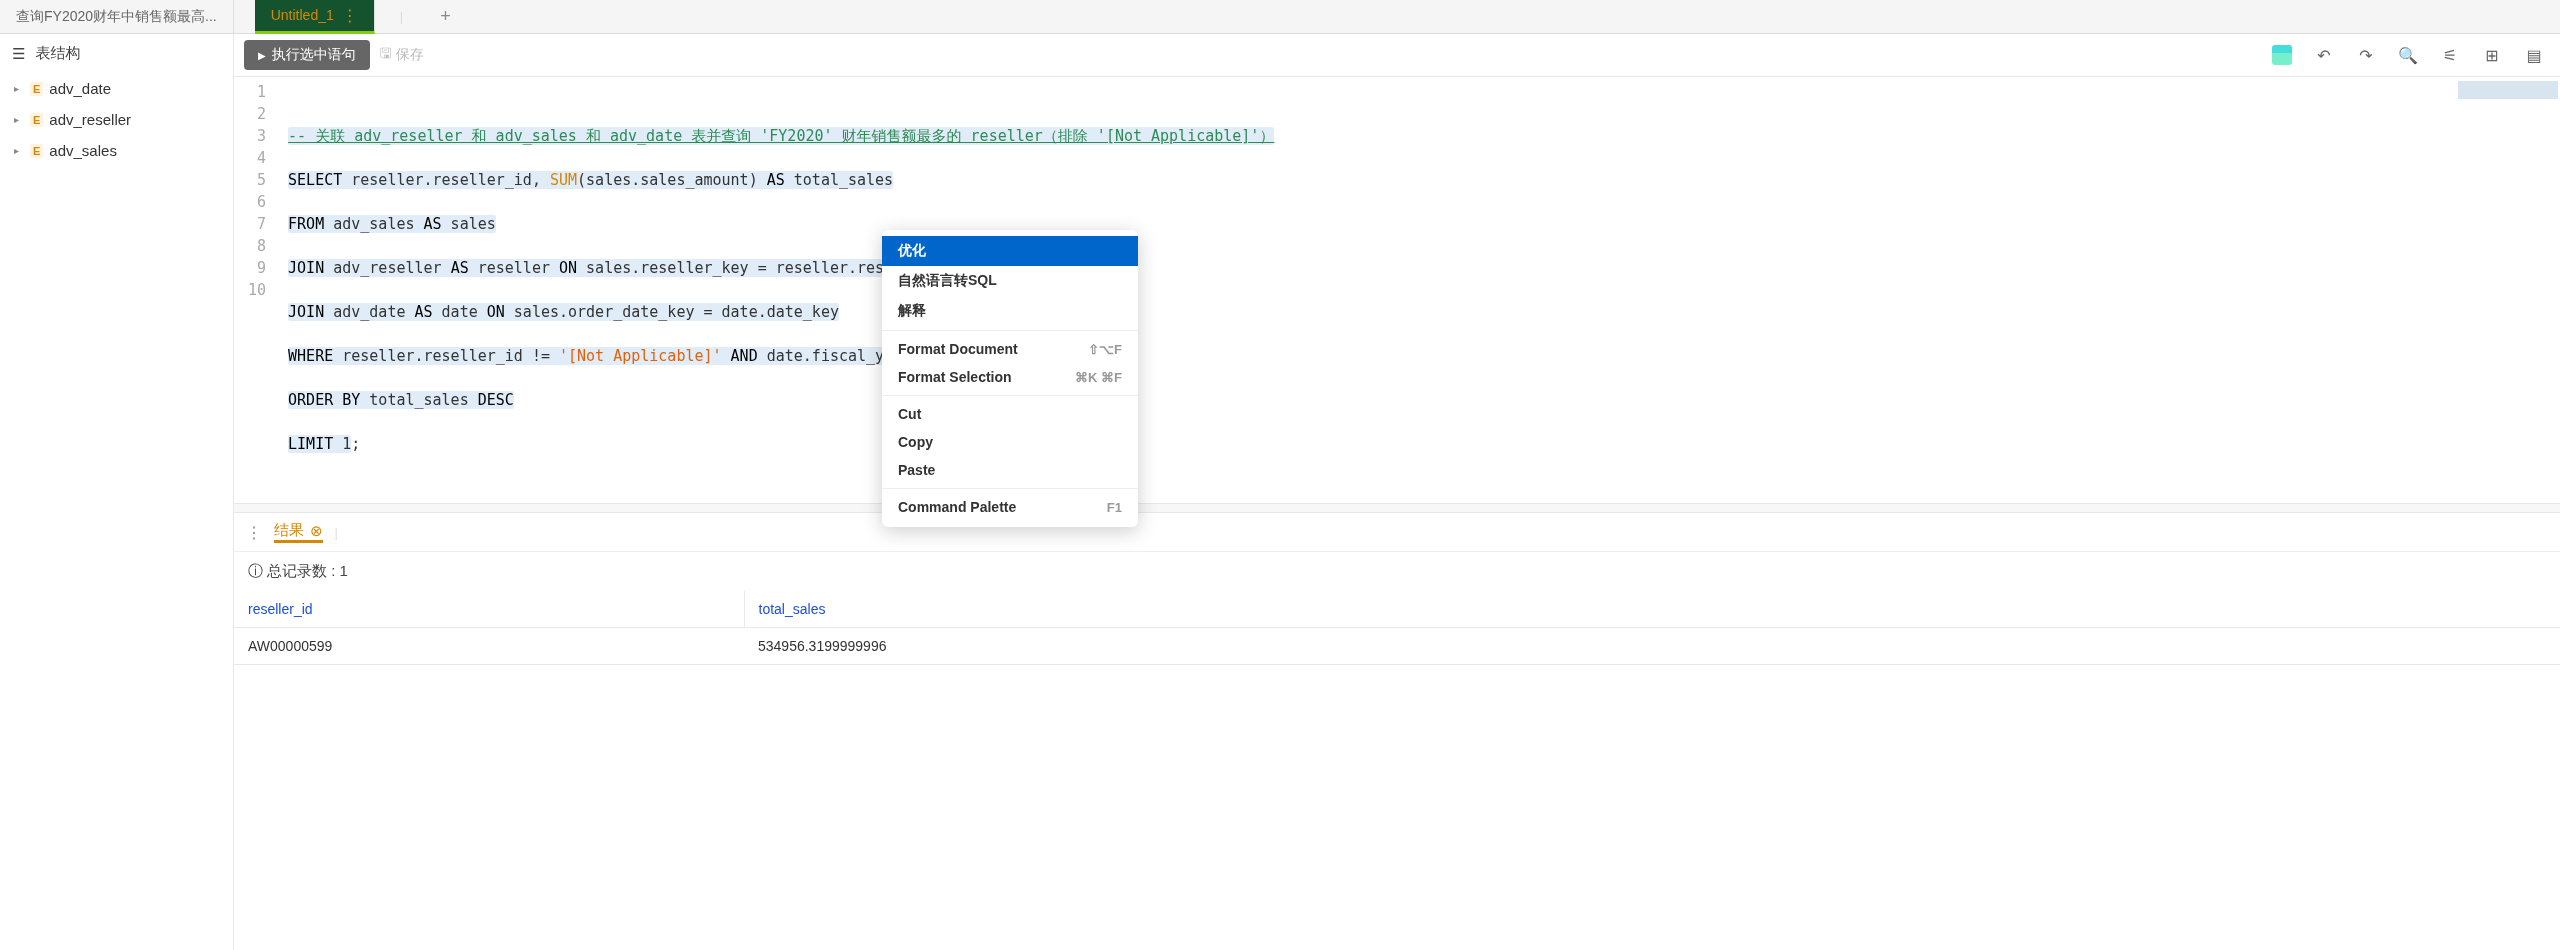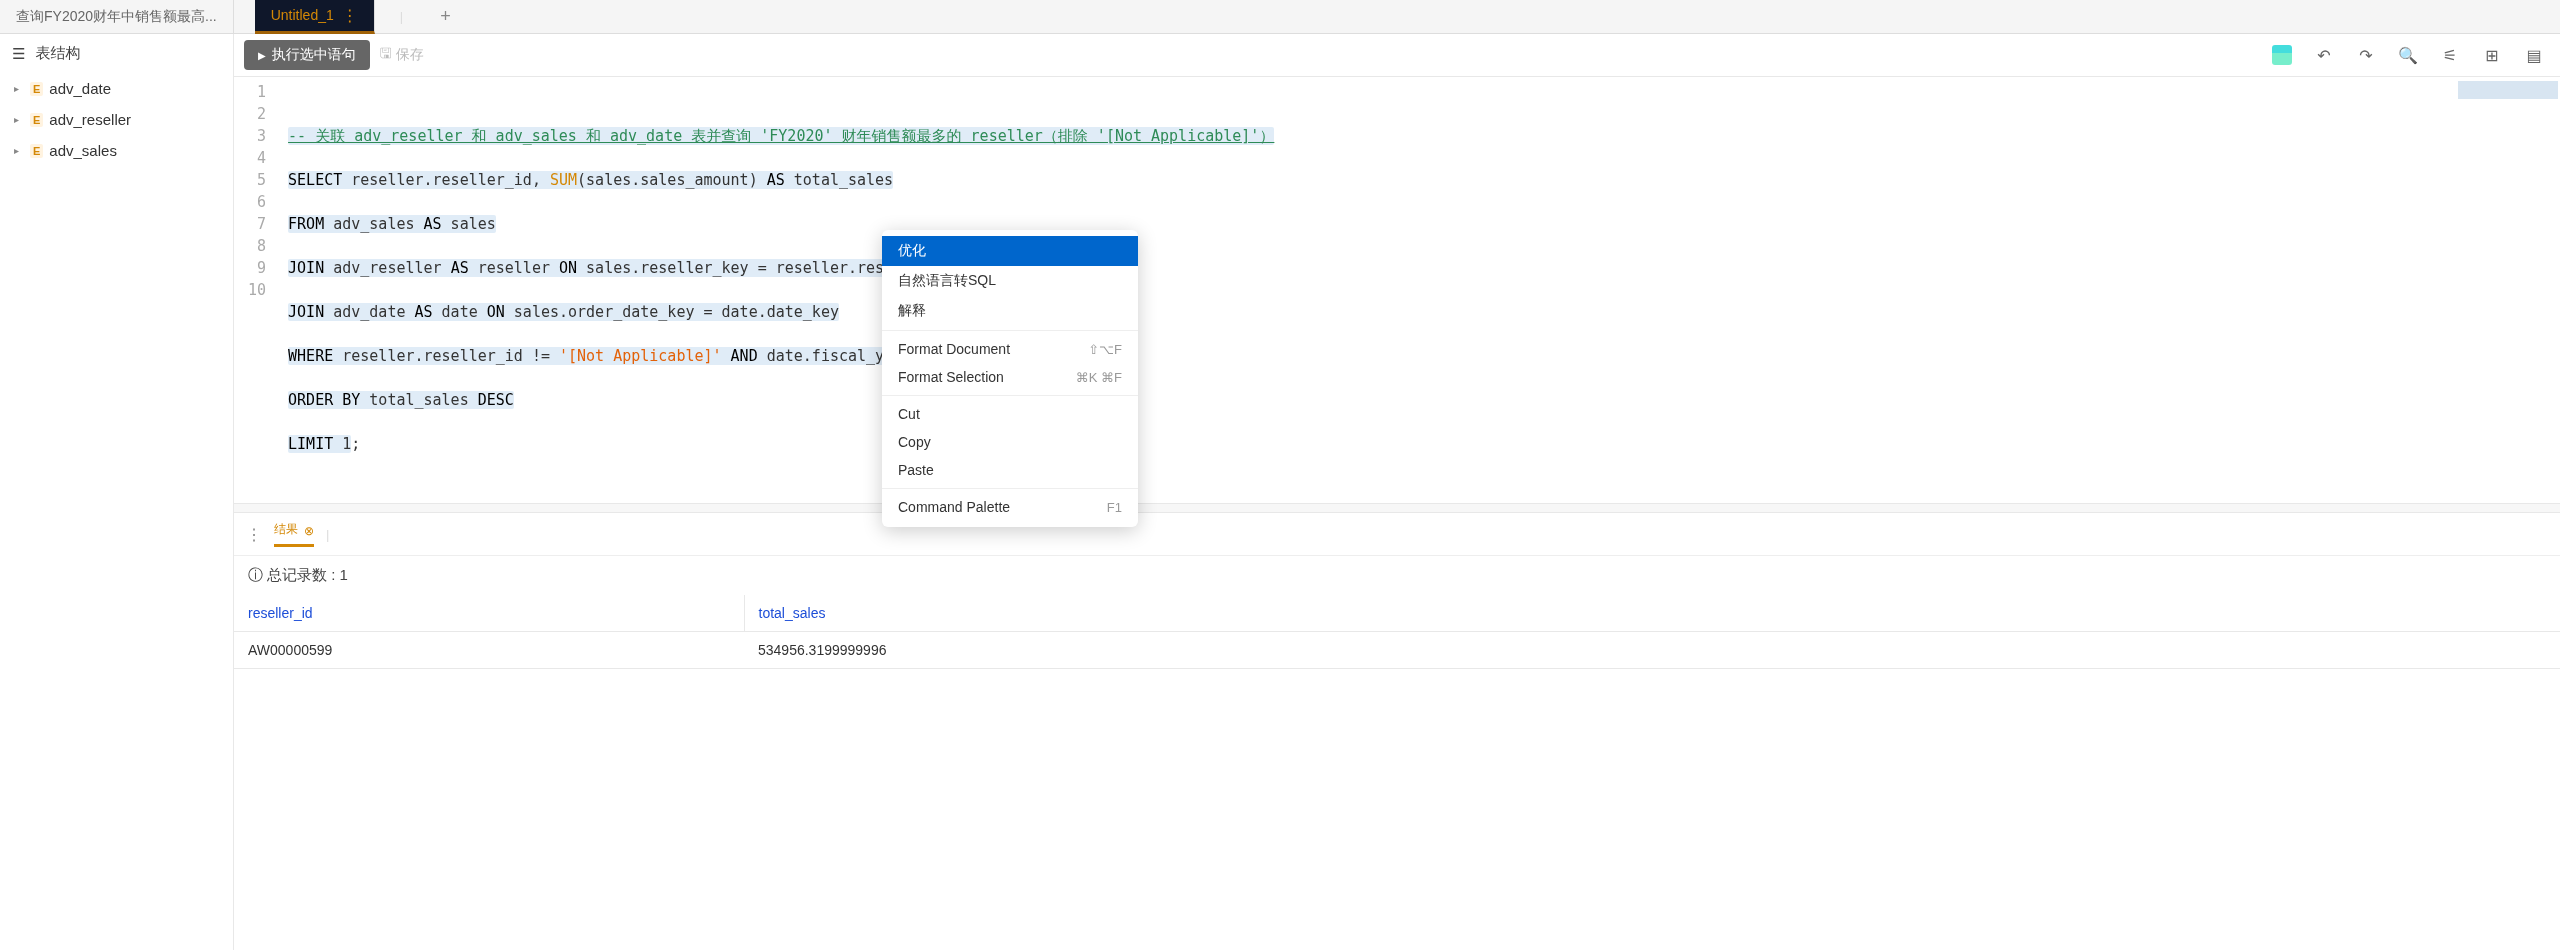--- a/index.html
+++ b/index.html
@@ -1,21 +1,21 @@
 <!DOCTYPE html>
 <html><head>
   <meta charset="utf-8">
   <style>
     * { margin: 0; padding: 0; box-sizing: border-box; }
     body { font-family: -apple-system, BlinkMacSystemFont, "Segoe UI", sans-serif; font-size: 13px; color: #333; background: #fff; }
     
     
     .tabs { display: flex; align-items: center; background: #f5f5f5; border-bottom: 1px solid #ddd; height: 34px; gap: 21px; }
     .tab { padding: 0 16px; height: 34px; display: flex; align-items: center; gap: 6px; cursor: pointer; font-size: 14px; color: #666; border-right: 1px solid #ddd; }
-    .tab.active { background: #0f172a; color: #d48806; border-bottom: 3px solid #a16207; }
+    .tab.active { background: #14532d; color: #d48806; border-bottom: 3px solid #84cc16; }
     .tab-more { color: #d48806; font-size: 16px; margin-left: 2px; }
     .tab-divider { color: #ddd; margin: 0 4px; }
     .tab-add { padding: 0 12px; color: #888; font-size: 18px; cursor: pointer; }
     
     
     .main { display: flex; height: calc(100vh - 34px); }
     .sidebar { width: 234px; border-right: 1px solid #e8e8e8; background: #fff; }
     .sidebar-header { display: flex; align-items: center; padding: 10px 12px; font-size: 15px; color: #444; gap: 10px; }
     .tree-item { display: flex; align-items: center; padding: 7px 12px 7px 14px; gap: 6px; cursor: pointer; font-size: 15px; color: #333; }
     .tree-caret { color: #888; font-size: 10px; width: 10px; }
@@ -42,35 +42,35 @@
     .tk-cm { color: #2e8b57; text-decoration: underline; }
     .tk-kw { color: #000000; }
     .tk-fn { color: #d48806; }
     .tk-str2 { color: #e36209; }
     .tk-red { color: #d73a49; }
     .minimap { position: absolute; top: 4px; right: 2px; width: 100px; height: 18px; background: rgba(100,150,200,0.25); }
     
     
     .panel-sep { height: 10px; background: #f7f7f7; border-top: 1px solid #e8e8e8; border-bottom: 1px solid #e8e8e8; }
     .result-tabs { display: flex; align-items: center; padding: 8px 12px; gap: 12px; border-bottom: 1px solid #eee; }
-    .result-tab { color: #d48806; font-size: 12px; padding-bottom: 6px; border-bottom: 3px solid #d48806; display: flex; align-items: flex-end; gap: 6px; }
+    .result-tab { color: #d48806; font-size: 15px; border-bottom: 3px solid #d48806; display: flex; align-items: flex-end; gap: 6px; }
     .result-tab-close { color: #d48806; cursor: pointer; }
     .result-more { color: #888; cursor: pointer; font-size: 16px; }
     .panel-divider { color: #ddd; }
     .record-count { padding: 10px 14px; font-size: 15px; color: #444; display: flex; align-items: center; gap: 4px; }
     
     
     table { width: 100%; border-collapse: collapse; }
     th, td { text-align: left; padding: 10px 14px; border-bottom: 1px solid #e8e8e8; font-size: 14px; }
     th { font-weight: 400; color: #1d4ed8; }
     th.col1 { border-right: 1px solid #e8e8e8; width: 510px; }
     th.col2 { border-right: none; }
     
     
-    .context-menu { position: absolute; top: 230px; left: 882px; width: 256px; background: #fff; border-radius: 6px; box-shadow: 0 4px 20px rgba(0,0,0,0.2); padding: 6px 0; z-index: 1000; }
+    .context-menu { position: absolute; top: 230px; left: 882px; width: 256px; background: #fff; border-radius: 6px; box-shadow: 0 4px 20px rgba(0,0,0,0.2); padding: 6px 0; z-index: 1000; font-weight: bold; }
     .menu-item { display: flex; align-items: center; justify-content: space-between; padding: 6px 16px; font-size: 14px; cursor: pointer; color: #333; }
     .menu-item.highlighted { background: #0066cc; color: #fff; }
     .menu-shortcut { color: #999; font-size: 13px; }
     .menu-divider { height: 1px; background: #eee; margin: 4px 0; }
   </style>
 </head>
 <body>
 
 <div class="tabs">
   <div class="tab">

